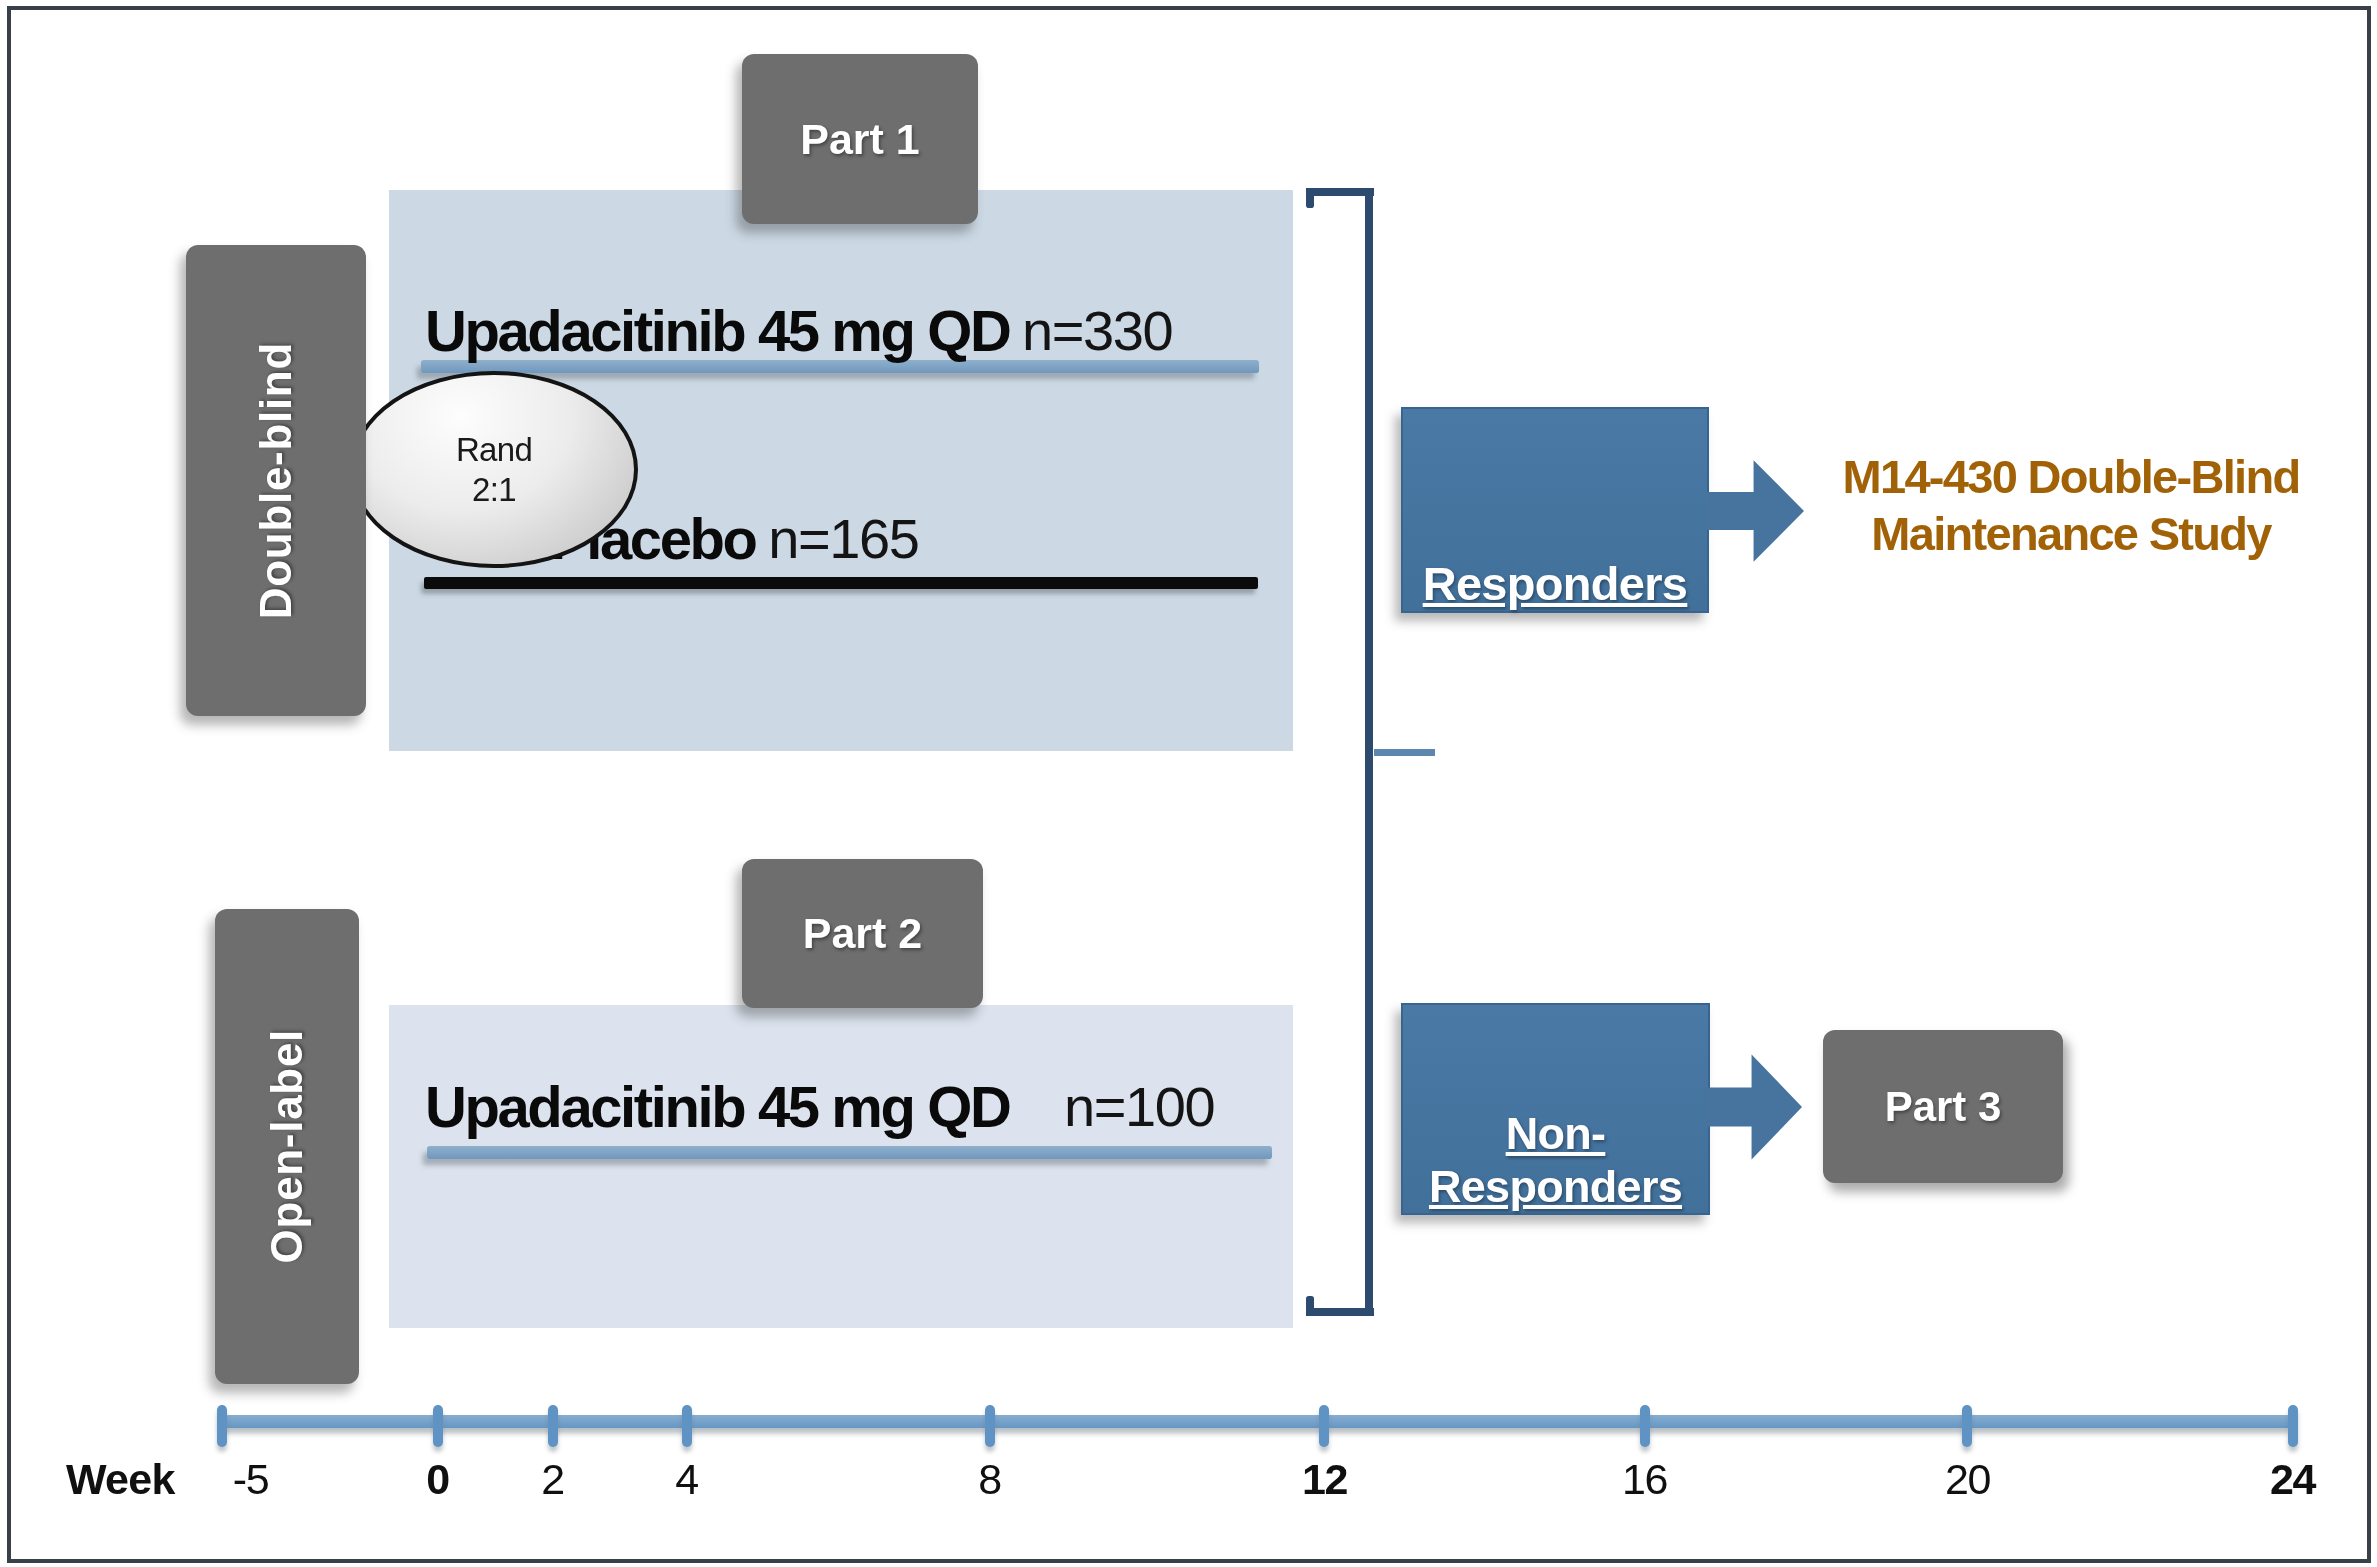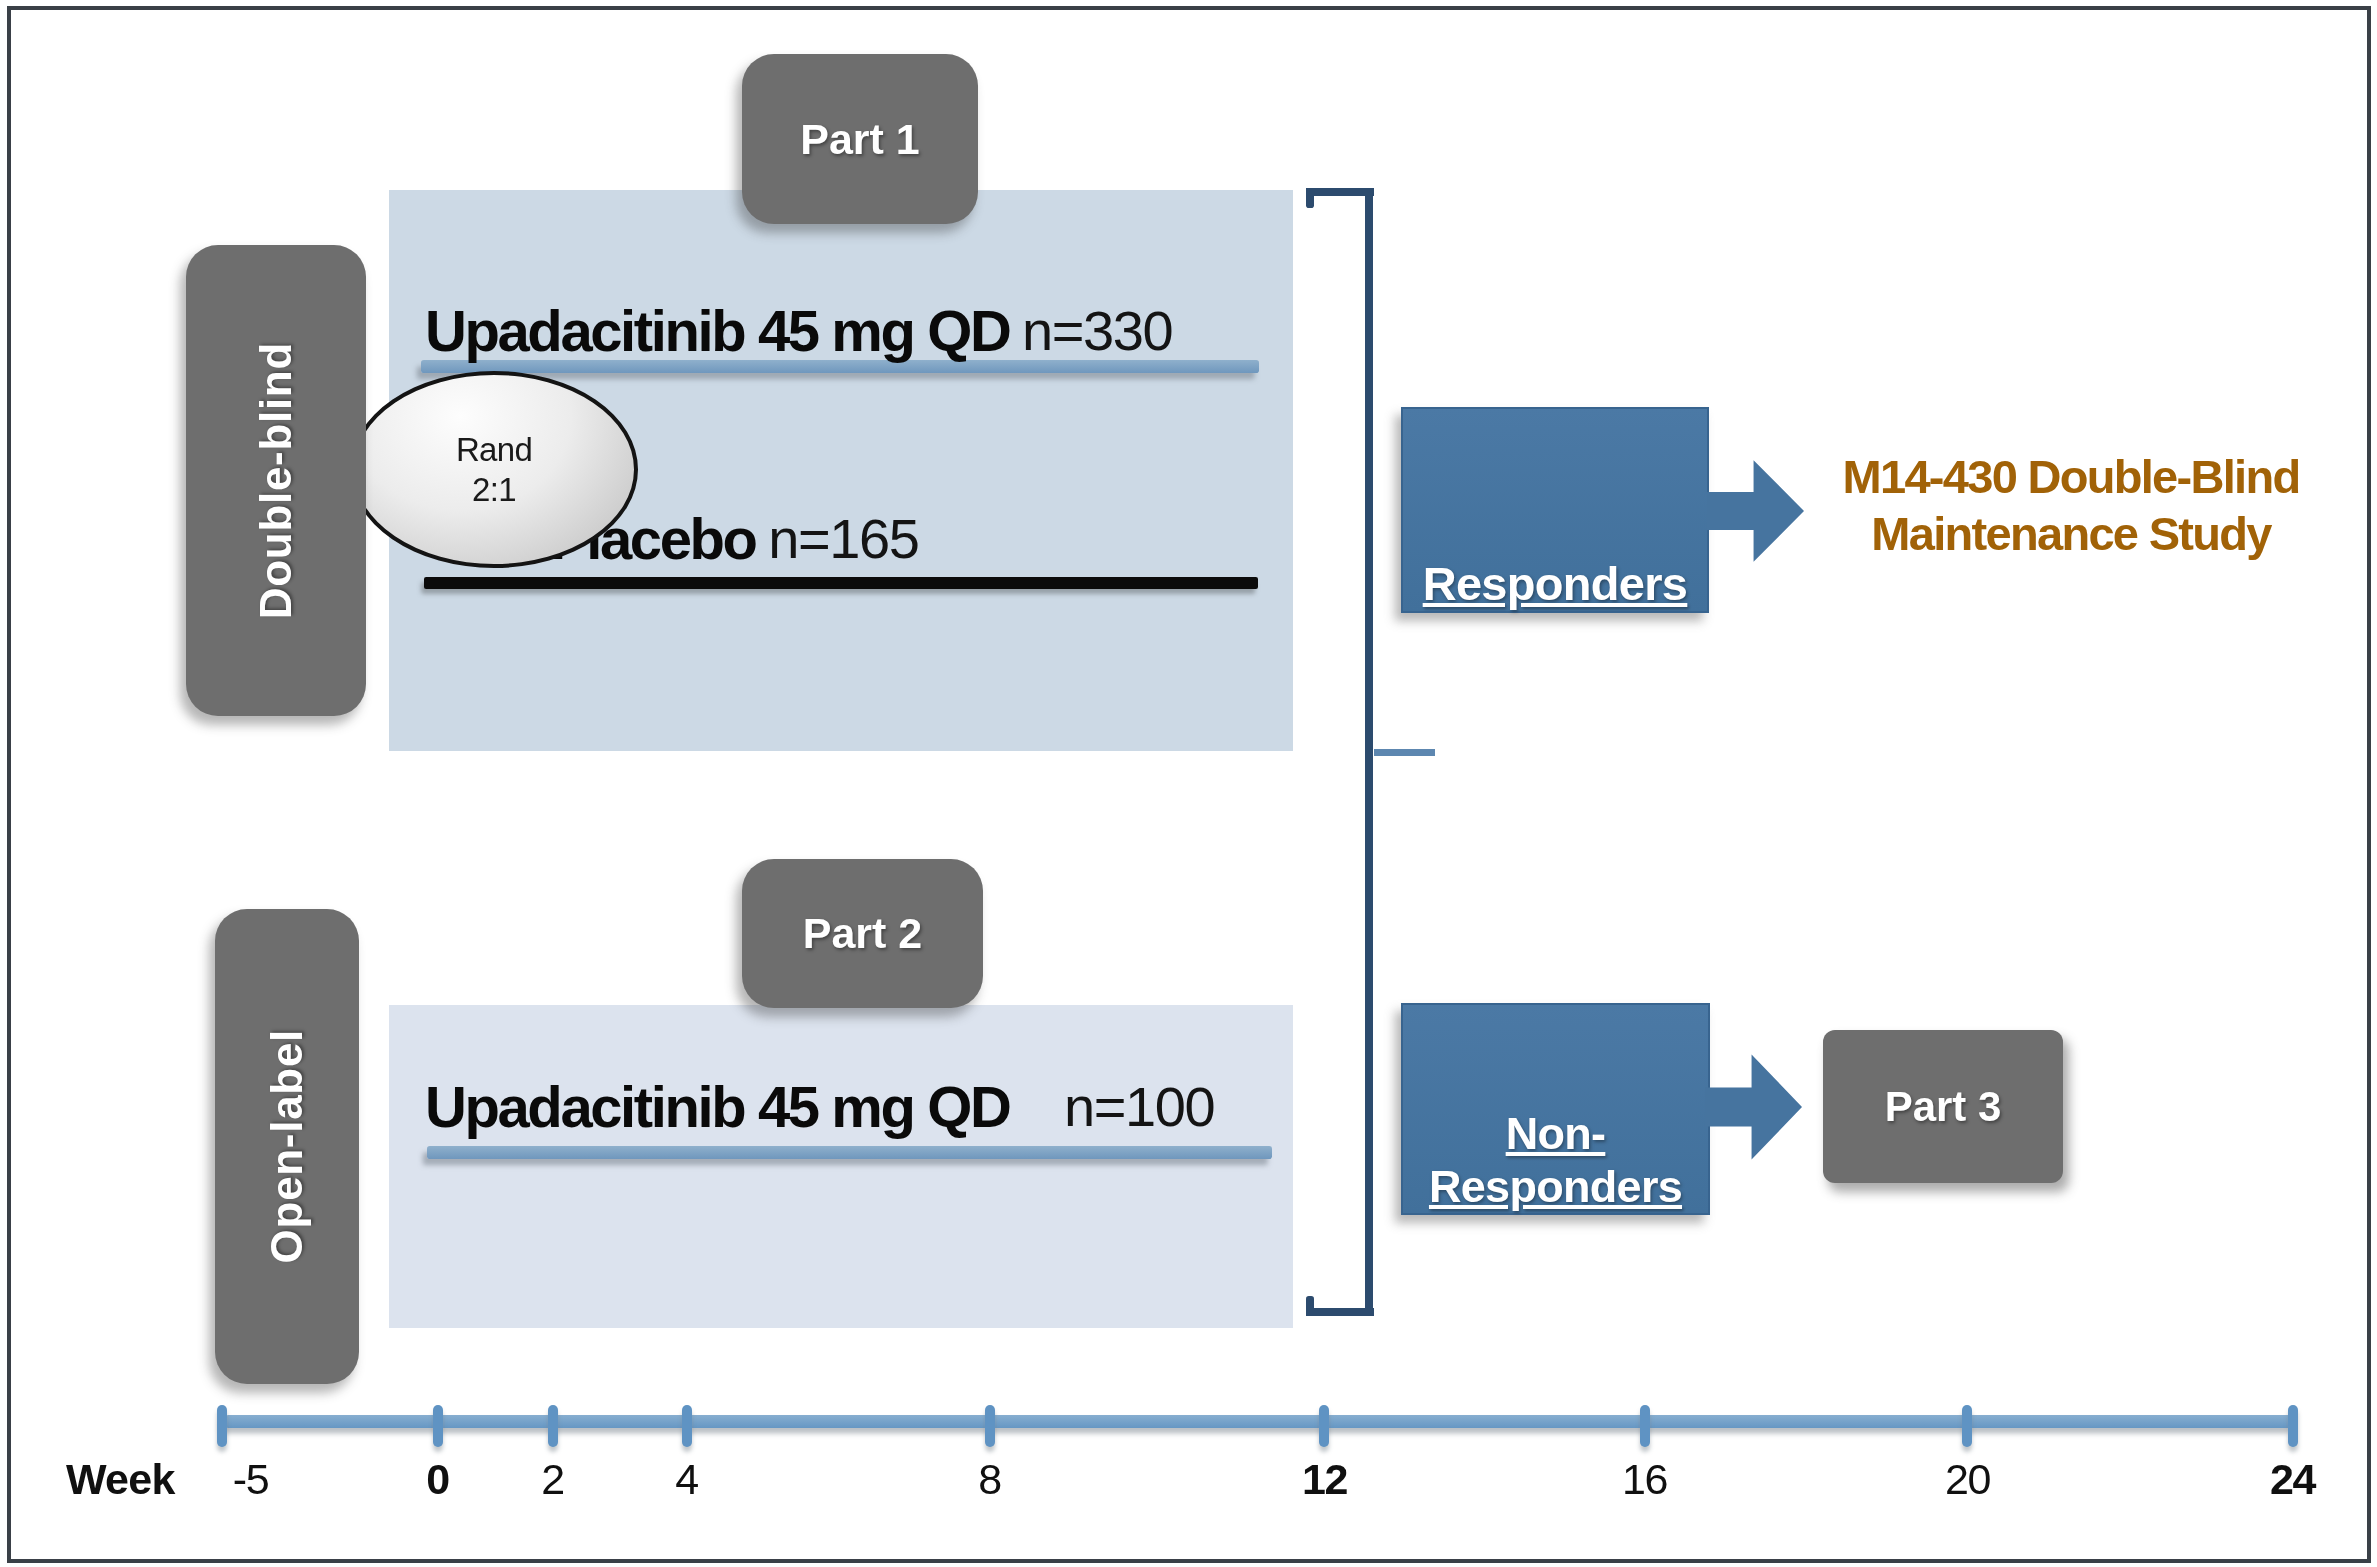--- a/index.html
+++ b/index.html
@@ -9,21 +9,21 @@
 
   
   .frame{left:7px;top:5.6px;width:2364px;height:1557px;box-sizing:border-box;
          border:4.9px solid #3a4047;background:#fff;}
 
   
   .panel1{left:389px;top:190px;width:904px;height:561px;background:#ccd9e5;}
   .panel2{left:389px;top:1005px;width:904px;height:323px;background:#dce3ee;}
 
   
-  .gtag{background:#6e6e6e;border-radius:32px;display:flex;align-items:center;justify-content:center;
+  .gtag{background:#6e6e6e;border-radius:12px;display:flex;align-items:center;justify-content:center;
         color:#fff;font-weight:700;box-shadow:-5.6px 8.3px 11px rgba(45,45,45,.35);
         text-shadow:1.4px 2.1px 3.5px rgba(0,0,0,.4);z-index:6;}
   .tag-part1{left:742px;top:54px;width:236px;height:170px;font-size:43px;}
   .tag-part2{left:742px;top:859px;width:241px;height:149px;font-size:43px;}
   .tag-part3{left:1823px;top:1030px;width:240px;height:153px;font-size:42px;border-radius:12px;
              box-shadow:5.6px 8.3px 11px rgba(70,70,70,.45);}
   .vtag{z-index:6;}
   .tag-doubleblind{left:186px;top:245px;width:180px;height:471px;}
   .tag-openlabel{left:215px;top:909px;width:144px;height:475px;}
   .vtext{writing-mode:vertical-rl;transform:rotate(180deg);font-size:44px;font-weight:700;

